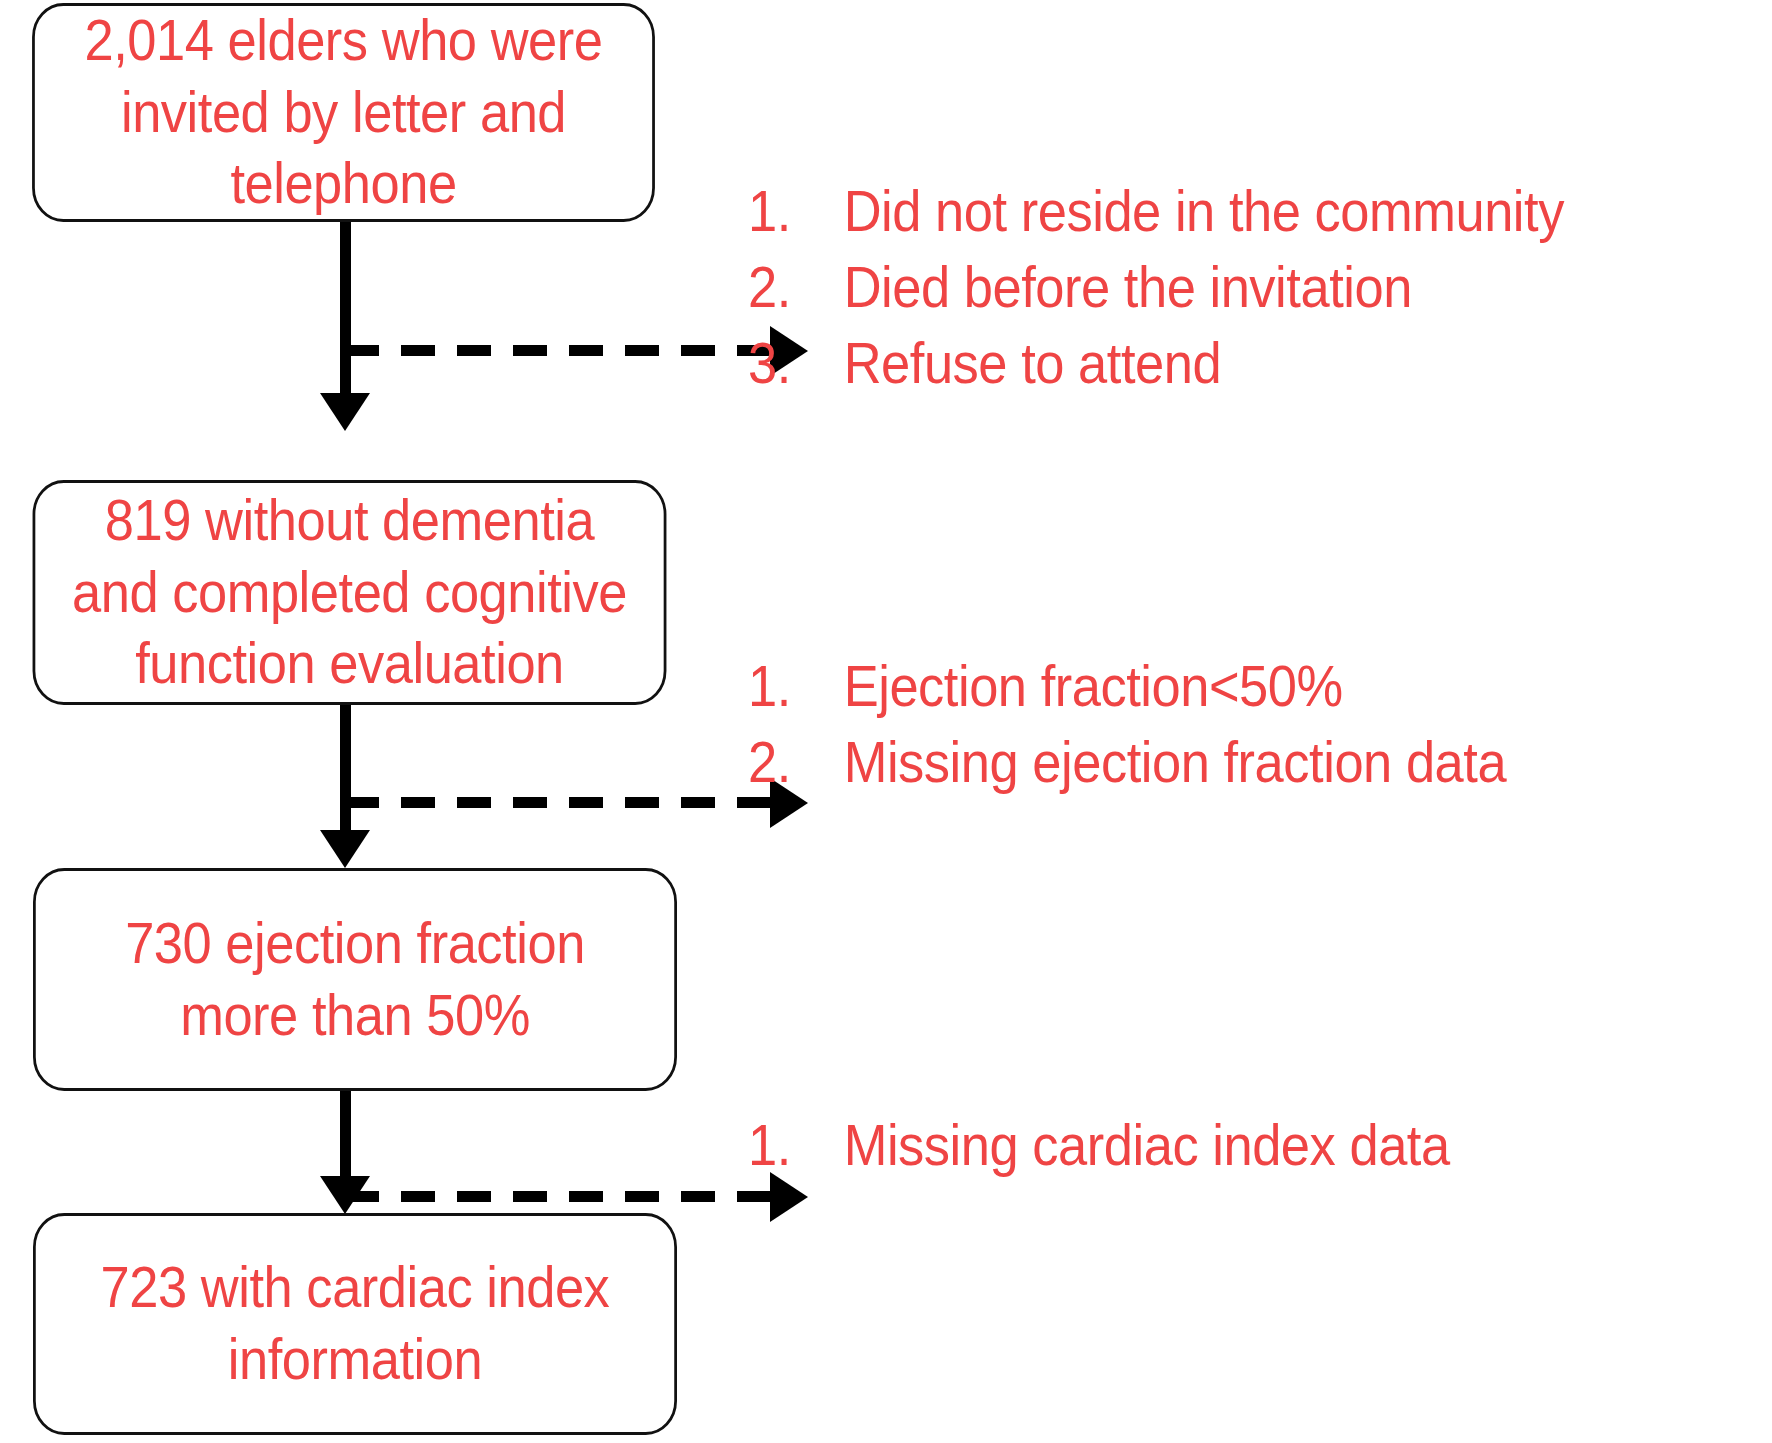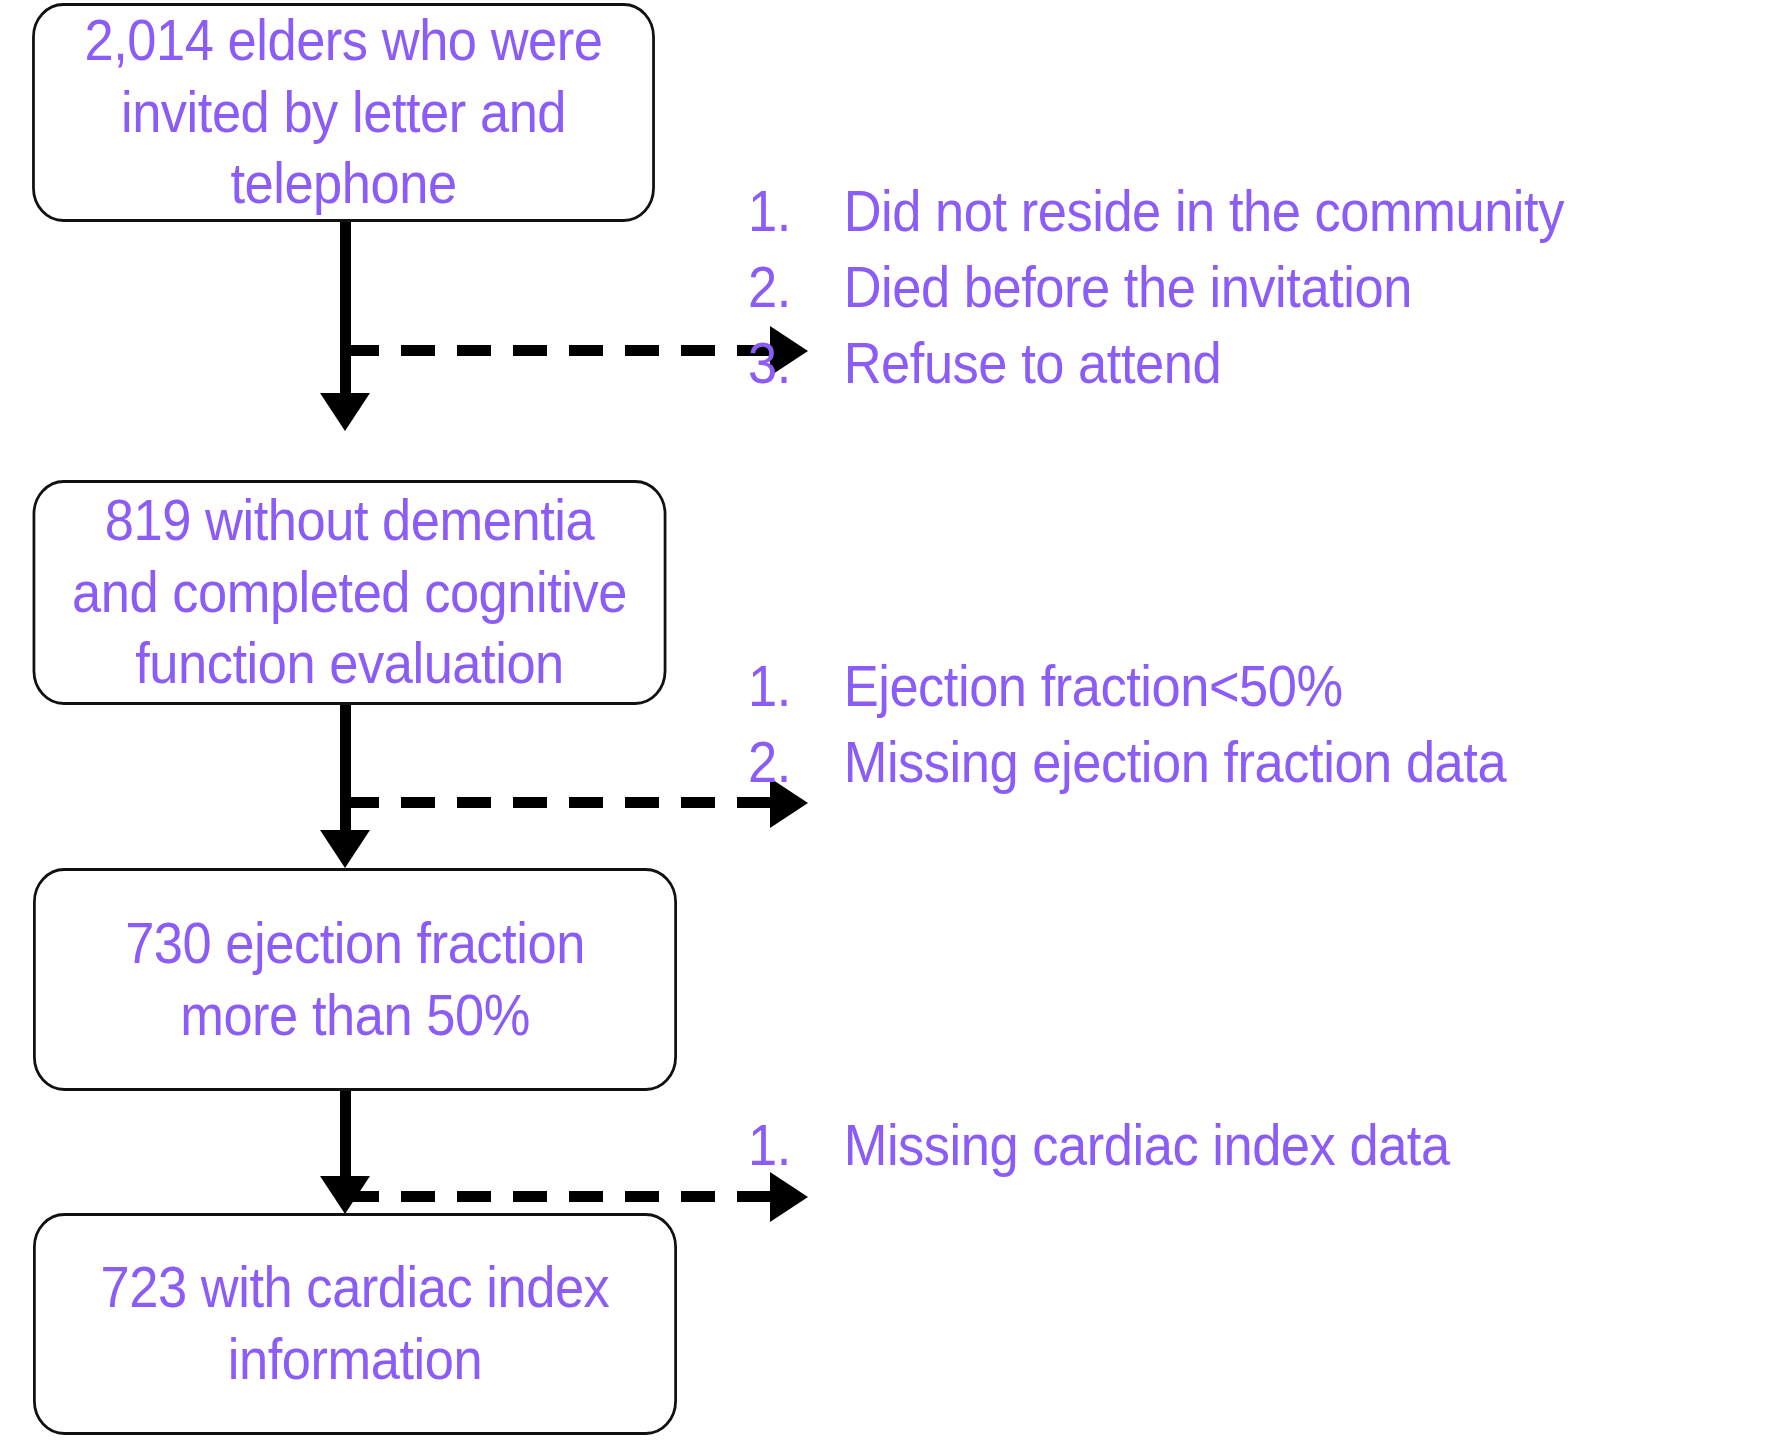--- a/index.html
+++ b/index.html
@@ -7,21 +7,21 @@
     padding: 0;
     background: #ffffff;
   }
   #canvas {
     position: relative;
     width: 1772px;
     height: 1443px;
     background: #ffffff;
     overflow: hidden;
     font-family: "Liberation Sans", "DejaVu Sans", sans-serif;
-    color: #8b5cf6;
+    color: #ef4444;
   }
   
   .flow-box {
     position: absolute;
     box-sizing: border-box;
     border: 3px solid #111111;
     border-radius: 34px;
     background: #ffffff;
     display: flex;
     flex-direction: column;

